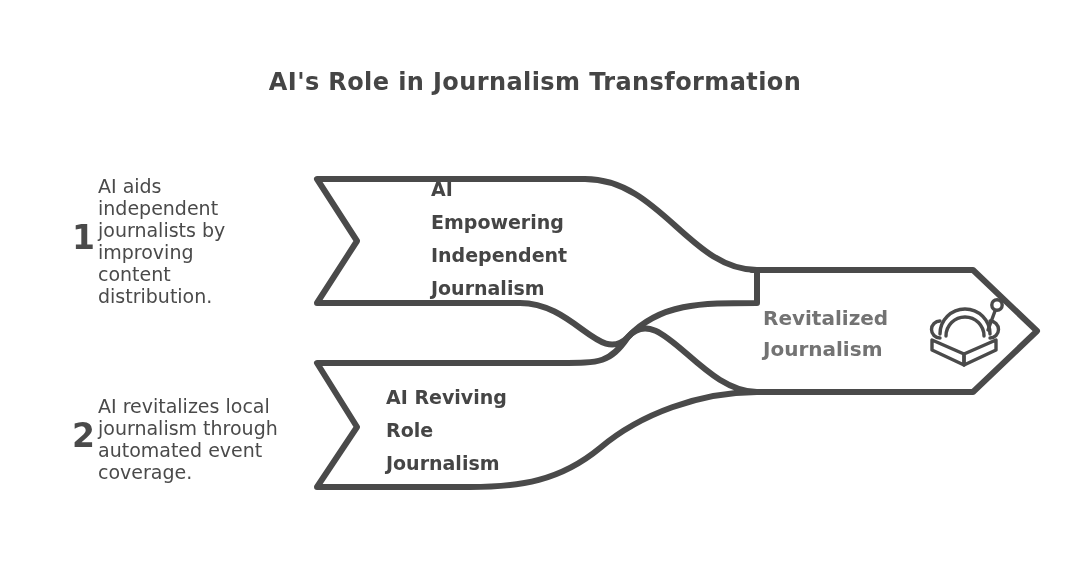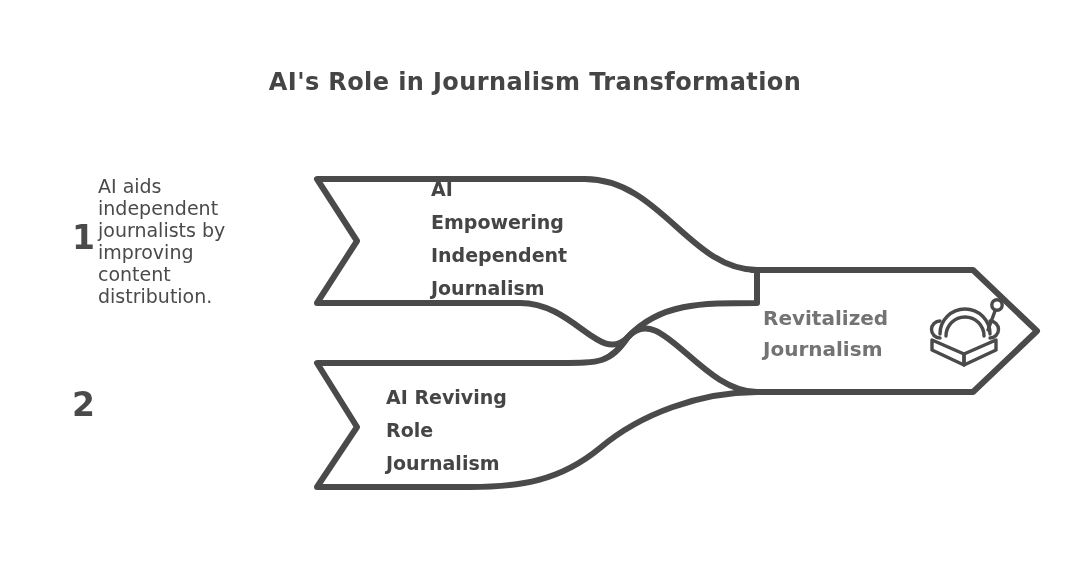--- a/index.html
+++ b/index.html
@@ -156,20 +156,21 @@
 
   <div class="title">AI's Role in Journalism Transformation</div>
 
   <div class="step" id="step-1">
     <div class="step-number">1</div>
     <div class="step-text">AI aids independent journalists by improving content distribution.</div>
   </div>
 
   <div class="step" id="step-2">
     <div class="step-number">2</div>
+    <div class="step-text">AI revitalizes local journalism through automated event coverage.</div>
   </div>
 
   <div class="flow-label" id="flow-label-1">AI
 Empowering
 Independent
 Journalism</div>
   <div class="flow-label" id="flow-label-2">AI Reviving
 Role
 Journalism</div>
 

